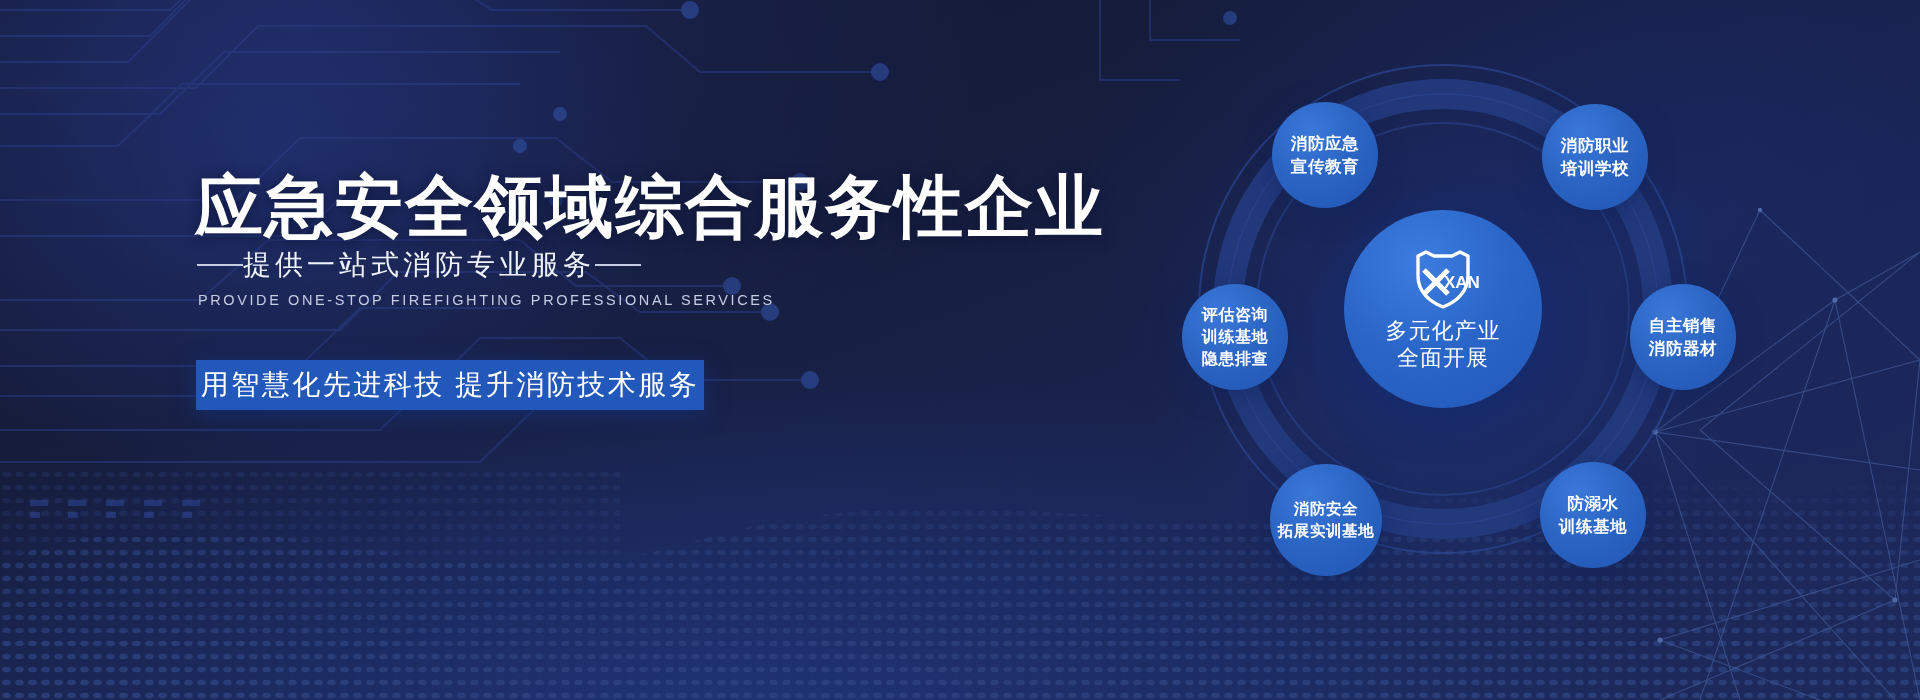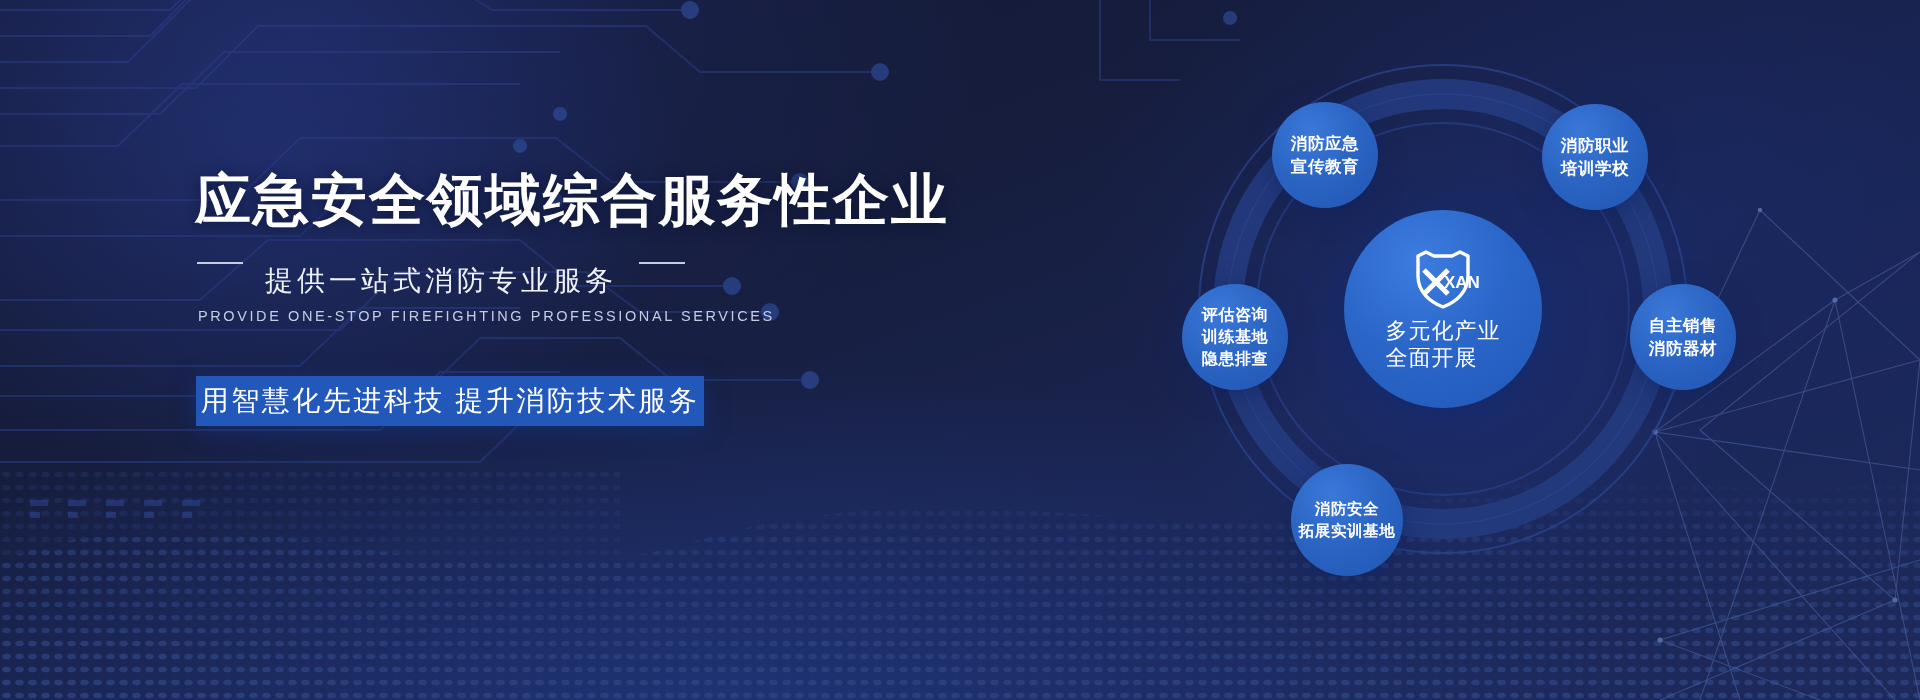--- a/index.html
+++ b/index.html
@@ -30,28 +30,28 @@
   #glow-ring {
     position:absolute; left:1130px; top:60px; width:620px; height:580px;
     background:radial-gradient(ellipse at center, rgba(34,60,150,.38) 0%, rgba(20,28,66,0) 68%);
     pointer-events:none;
   }
 
   
   #left-block { position:absolute; left:195px; top:168px; width:720px; }
 
   #headline {
-    font-size:56px; font-weight:bold; color:#ffffff;
+    font-size:68px; font-weight:bold; color:#ffffff;
     letter-spacing:2px; line-height:1.14; white-space:nowrap;
     text-shadow:0 2px 14px rgba(10,18,50,.75);
   }
 
   #subline-row {
-    display:flex; align-items:flex-start; gap:22px;
-    margin-top:30px; margin-left:2px;
+    display:flex; align-items:center; 
+    margin-left:2px;
   }
   .rule { width:46px; height:2px; background:#d9dff2; opacity:.9; flex:none; }
   #subline {
     font-size:28px; color:#eef2fb; letter-spacing:4px; white-space:nowrap;
     font-weight:400;
   }
 
   #eyebrow {
     margin-top:8px; margin-left:3px;
     font-size:14.5px; color:#c5cde5; letter-spacing:2.6px;
@@ -70,29 +70,29 @@
   }
 
   
   #diagram { position:absolute; left:1120px; top:62px; width:660px; height:560px; }
   #ring-svg { position:absolute; inset:0; }
 
   .node {
     position:absolute; border-radius:50%;
     background:radial-gradient(circle at 36% 28%, #3a78d8 0%, #2a63c2 52%, #2156b4 100%);
     display:flex; flex-direction:column; align-items:center; justify-content:center;
-    color:#ffffff; 
+    color:#ffffff; text-align:center;
     box-shadow:0 6px 26px rgba(14,34,92,.55);
   }
   .node .ln { display:block; white-space:nowrap; }
 
   
   .node.sat { width:106px; height:106px; }
   .node.sat .ln { font-size:16.5px; line-height:1.42; letter-spacing:.6px; font-weight:bold; }
-  .node.sat.wide { width:112px; height:112px;margin-left:21px; }
+  .node.sat.wide { width:112px; height:112px; }
   .node.sat.wide .ln { font-size:15.5px; }
   .node.sat.tri .ln { font-size:16px; line-height:1.38; }
 
   #node-0 { left:152px; top:40px; }     
   #node-1 { left:422px; top:42px; }     
   #node-2 { left:510px; top:222px; }    
   #node-3 { left:420px; top:400px; }    
   #node-4 { left:150px; top:402px; }    
   #node-5 { left:62px;  top:222px; }    
 
@@ -259,20 +259,24 @@
     <div class="node sat" id="node-2">
       <span class="ln">自主销售</span>
       <span class="ln">消防器材</span>
     </div>
 
     <div class="node sat" id="node-1">
       <span class="ln">消防职业</span>
       <span class="ln">培训学校</span>
     </div>
 
+    <div class="node sat" id="node-3">
+      <span class="ln">防溺水</span>
+      <span class="ln">训练基地</span>
+    </div>
 
     <div class="node sat wide" id="node-4">
       <span class="ln">消防安全</span>
       <span class="ln">拓展实训基地</span>
     </div>
 
     <div class="node sat tri" id="node-5">
       <span class="ln">评估咨询</span>
       <span class="ln">训练基地</span>
       <span class="ln">隐患排查</span>

